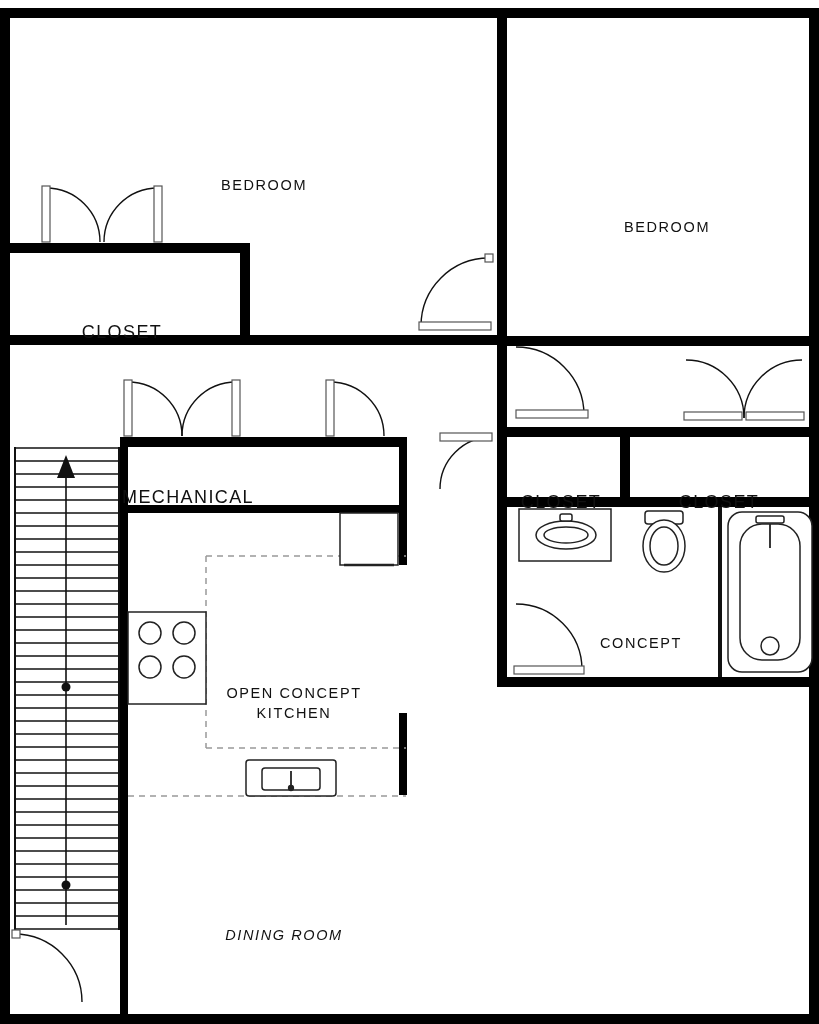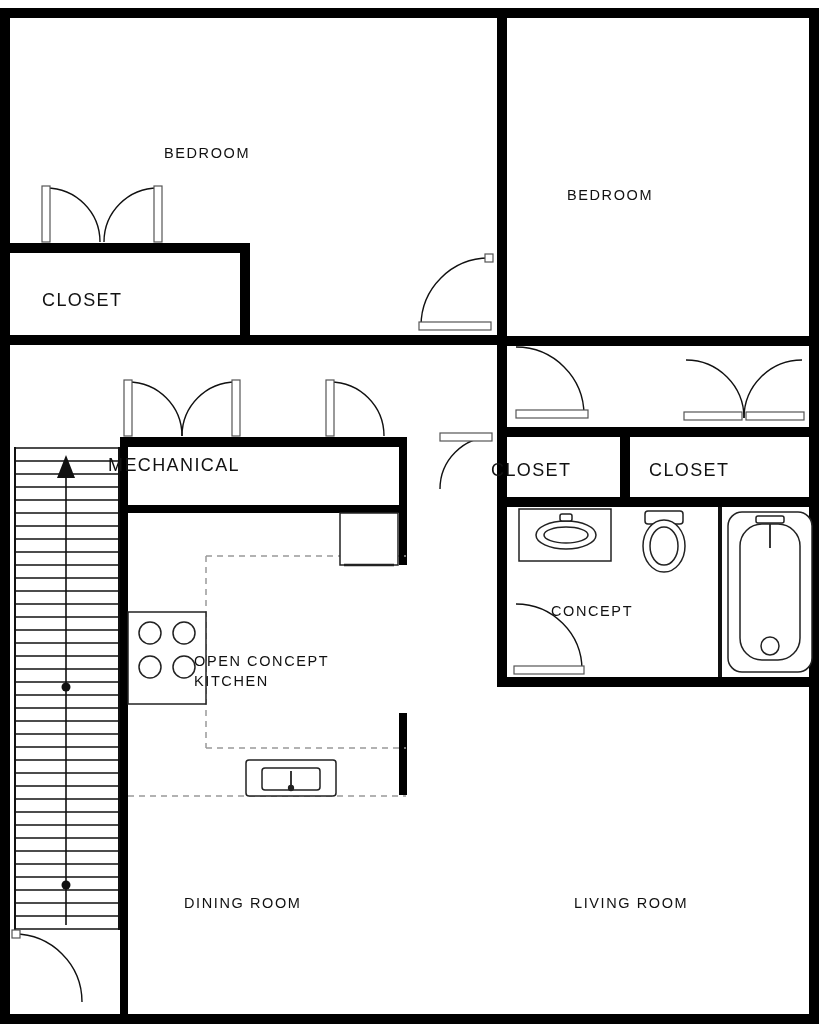--- a/index.html
+++ b/index.html
@@ -23,23 +23,25 @@
   }
   .thin {
     position: absolute;
     background: #111111;
   }
   .label {
     position: absolute;
     color: #111111;
     font-size: 14.5px;
     letter-spacing: 1.6px;
+    text-align: center;
     line-height: 20px;
     white-space: pre-line;
     font-family: "Liberation Sans", sans-serif;
+    margin-top: 32px;
   }
   .label.small {
     font-size: 18px;
     letter-spacing: 1.4px;
   }
   svg.overlay {
     position: absolute;
     left: 0;
     top: 0;
     width: 819px;
@@ -257,16 +259,15 @@
 
   <div class="label" style="left:164px; top:143px; width:200px;">BEDROOM</div>
   <div class="label" style="left:567px; top:185px; width:200px;">BEDROOM</div>
   <div class="label small" style="left:42px; top:290px; width:160px;">CLOSET</div>
   <div class="label small" style="left:108px; top:455px; width:160px;">MECHANICAL</div>
   <div class="label small" style="left:491px; top:460px; width:140px;">CLOSET</div>
   <div class="label small" style="left:649px; top:460px; width:140px;">CLOSET</div>
   <div class="label" style="left:551px; top:601px; width:180px;">CONCEPT</div>
   <div class="label" style="left:194px; top:651px; width:200px;">OPEN CONCEPT
 KITCHEN</div>
-  <div class="label" style="left:184px; top:893px; width:200px;">DINING ROOM</div>
-  <div class="label" style="left:574px; top:893px; width:200px;">LIVING ROOM</div>
+  <div class="label" style="left:184px; top:893px; width:200px;font-style:italic;">DINING ROOM</div>
 
 </div>
 
 </body></html>

